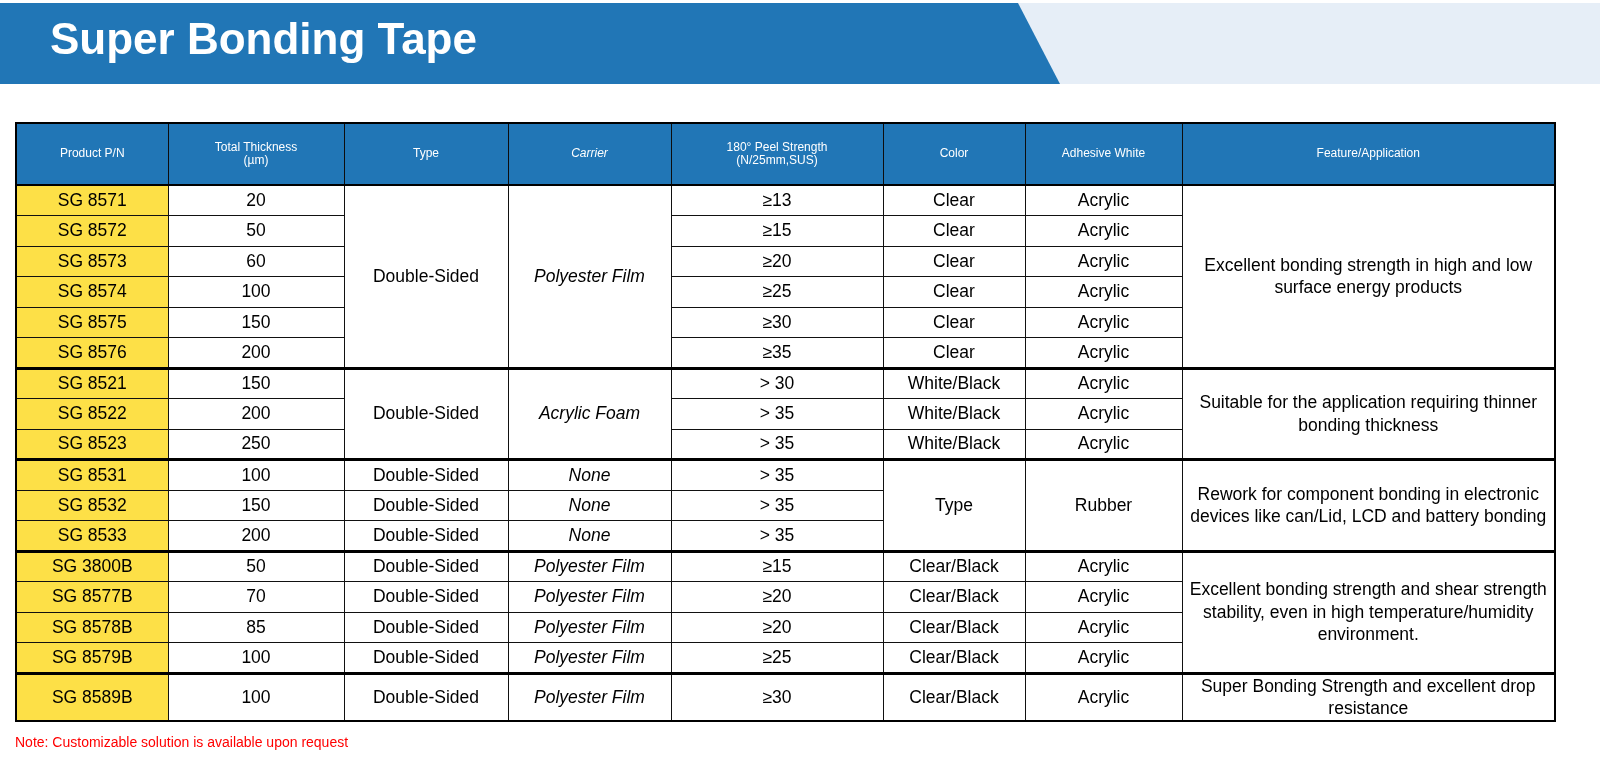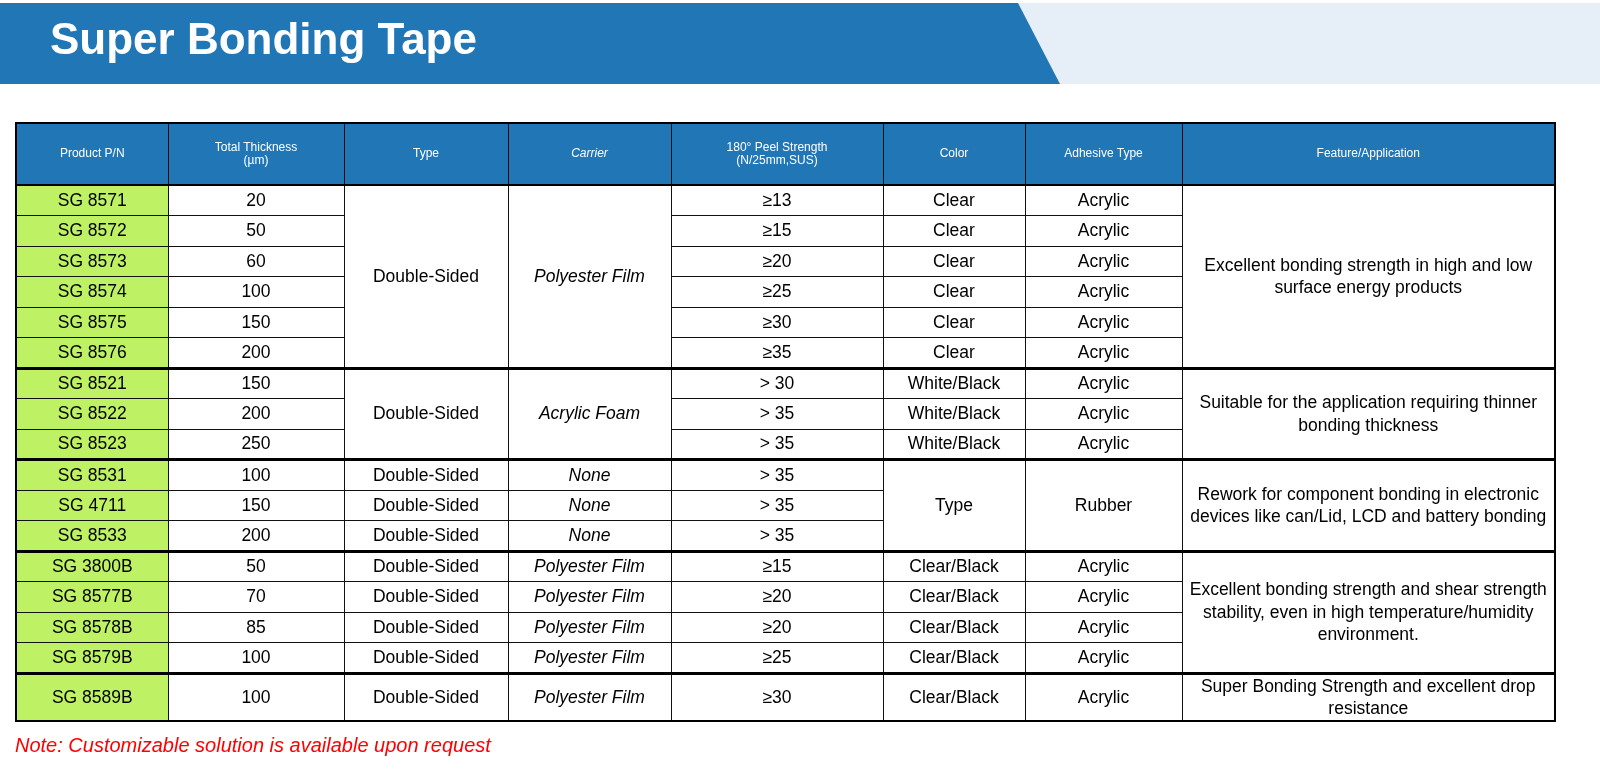--- a/index.html
+++ b/index.html
@@ -66,21 +66,21 @@
     background: #2176B6;
     color: #ffffff;
     height: 62px;
     line-height: 1.12;
     border: 1px solid #0d0d0d;
     font-size: 12px;
   }
   table.spec tbody td {
     height: 30.5px;
   }
-  .col-pn   { width: 152px; background: #bef264; }
+  .col-pn   { width: 152px; background: #fde047; }
   .col-thk  { width: 176px; margin-top: 39px; }
   .col-type { width: 164px; margin-top: 30px; }
   .col-carr { width: 163px; font-style: italic; }
   .col-peel { width: 212px; }
   .col-color{ width: 142px; }
   .col-adh  { width: 157px; }
   .col-feat { width: 373px; }
 
   td.feature {
     text-align: left;
@@ -94,23 +94,22 @@
   tr.last-row > td { height: 47px; }
 
   table.spec tbody tr:first-child > td { border-top: 2px solid #000000; }
   table.spec { border: 2px solid #000000; }
 
   
   .note {
     position: absolute;
     left: 15px; top: 734px;
     color: #FF0000;
-    font-size: 20px;
+    font-size: 14px;
     white-space: nowrap;
-    font-style: italic;
   }
 </style>
 </head>
 <body>
 
 <div class="banner">
   <div class="banner-light"></div>
   <div class="banner-blue"></div>
   <div class="banner-title">Super Bonding Tape</div>
 </div>
@@ -133,21 +132,21 @@
           <span>Carrier</span>
         </th>
         <th class="col-peel">
           <span>180° Peel Strength</span><br>
           <span>(N/25mm,SUS)</span>
         </th>
         <th class="col-color">
           <span>Color</span>
         </th>
         <th class="col-adh">
-          <span>Adhesive Type</span>
+          <span>Adhesive White</span>
         </th>
         <th class="col-feat">
           <span>Feature/Application</span>
         </th>
       </tr>
     </thead>
     <tbody id="tbody">
         <tr class="group-start">
           <td class="col-pn">SG 8571</td>
           <td class="col-thk">20</td>
@@ -221,21 +220,21 @@
           <td class="col-pn">SG 8531</td>
           <td class="col-thk">100</td>
           <td class="col-type">Double-Sided</td>
           <td class="col-carr">None</td>
           <td class="col-peel">&gt; 35</td>
           <td class="col-color" rowspan="3">Type</td>
           <td class="col-adh" rowspan="3">Rubber</td>
           <td class="col-feat feature" rowspan="3">Rework for component bonding in electronic devices like can/Lid, LCD and battery bonding</td>
         </tr>
         <tr>
-          <td class="col-pn">SG 4711</td>
+          <td class="col-pn">SG 8532</td>
           <td class="col-thk">150</td>
           <td class="col-type">Double-Sided</td>
           <td class="col-carr">None</td>
           <td class="col-peel">&gt; 35</td>
         </tr>
         <tr>
           <td class="col-pn">SG 8533</td>
           <td class="col-thk">200</td>
           <td class="col-type">Double-Sided</td>
           <td class="col-carr">None</td>

